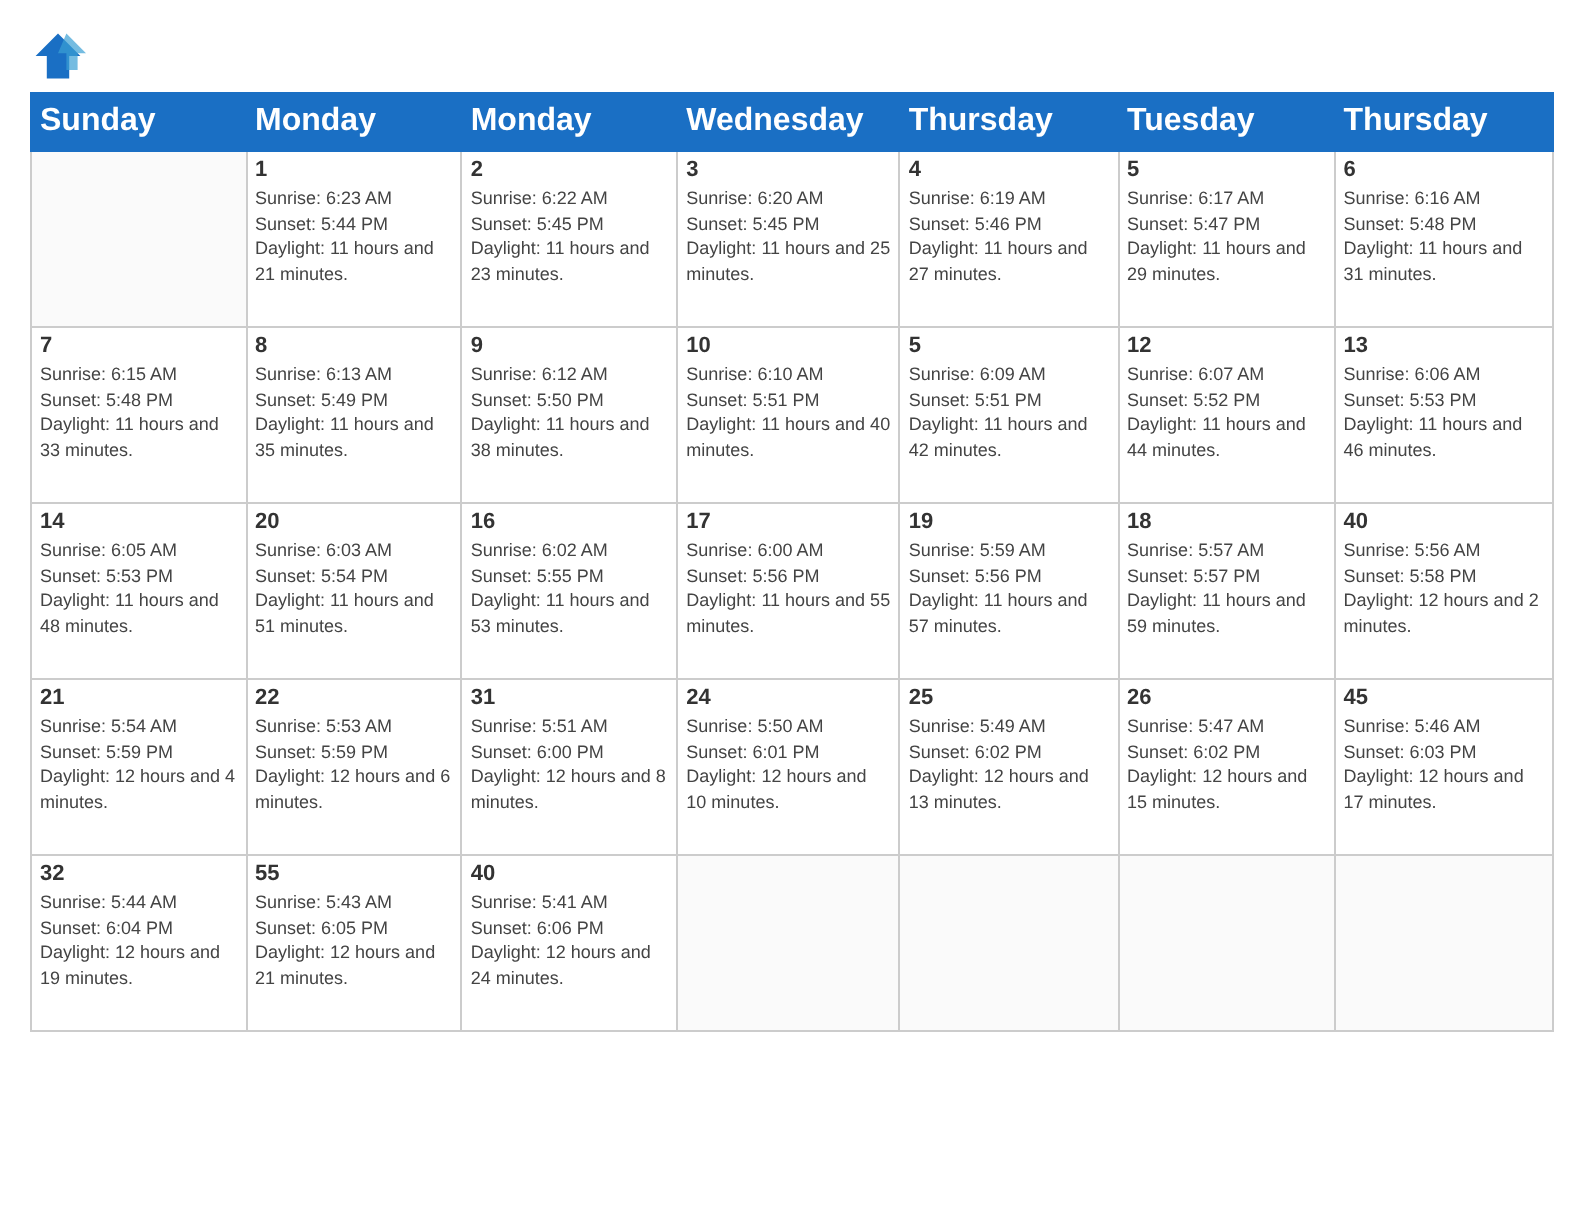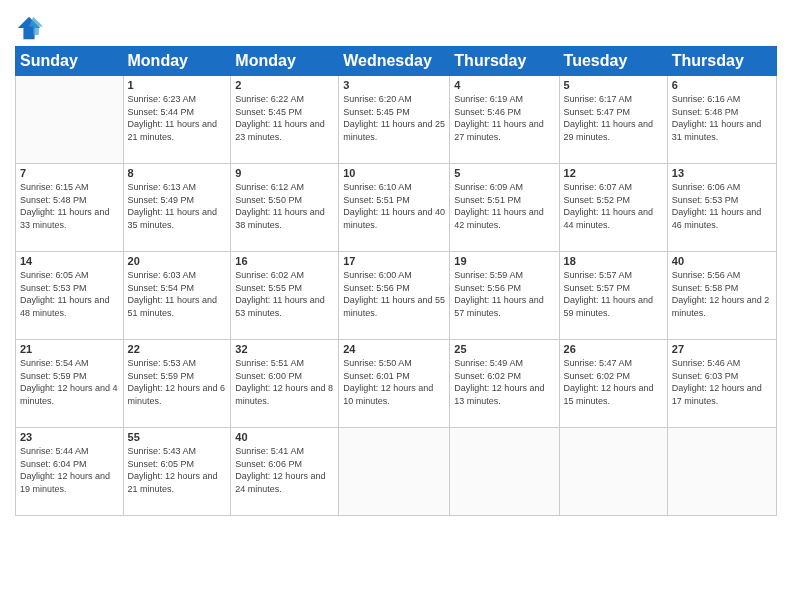--- a/index.html
+++ b/index.html
@@ -214,43 +214,43 @@
         <tr>
           <td>
             <div class="day-num">21</div>
             <div class="day-info">Sunrise: 5:54 AM<br>Sunset: 5:59 PM<br>Daylight: 12 hours and 4 minutes.</div>
           </td>
           <td>
             <div class="day-num">22</div>
             <div class="day-info">Sunrise: 5:53 AM<br>Sunset: 5:59 PM<br>Daylight: 12 hours and 6 minutes.</div>
           </td>
           <td>
-            <div class="day-num">32</div>
+            <div class="day-num">31</div>
             <div class="day-info">Sunrise: 5:51 AM<br>Sunset: 6:00 PM<br>Daylight: 12 hours and 8 minutes.</div>
           </td>
           <td>
             <div class="day-num">24</div>
             <div class="day-info">Sunrise: 5:50 AM<br>Sunset: 6:01 PM<br>Daylight: 12 hours and 10 minutes.</div>
           </td>
           <td>
             <div class="day-num">25</div>
             <div class="day-info">Sunrise: 5:49 AM<br>Sunset: 6:02 PM<br>Daylight: 12 hours and 13 minutes.</div>
           </td>
           <td>
             <div class="day-num">26</div>
             <div class="day-info">Sunrise: 5:47 AM<br>Sunset: 6:02 PM<br>Daylight: 12 hours and 15 minutes.</div>
           </td>
           <td>
-            <div class="day-num">27</div>
+            <div class="day-num">45</div>
             <div class="day-info">Sunrise: 5:46 AM<br>Sunset: 6:03 PM<br>Daylight: 12 hours and 17 minutes.</div>
           </td>
         </tr>
         <tr>
           <td>
-            <div class="day-num">23</div>
+            <div class="day-num">32</div>
             <div class="day-info">Sunrise: 5:44 AM<br>Sunset: 6:04 PM<br>Daylight: 12 hours and 19 minutes.</div>
           </td>
           <td>
             <div class="day-num">55</div>
             <div class="day-info">Sunrise: 5:43 AM<br>Sunset: 6:05 PM<br>Daylight: 12 hours and 21 minutes.</div>
           </td>
           <td>
             <div class="day-num">40</div>
             <div class="day-info">Sunrise: 5:41 AM<br>Sunset: 6:06 PM<br>Daylight: 12 hours and 24 minutes.</div>
           </td>

